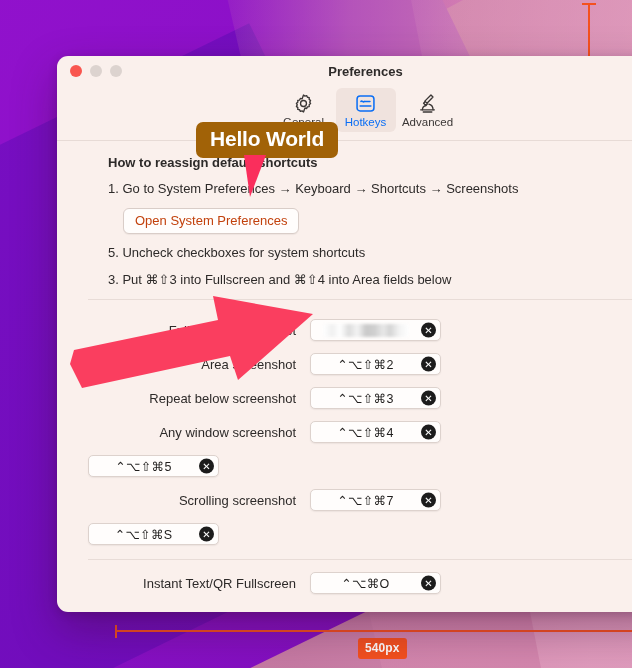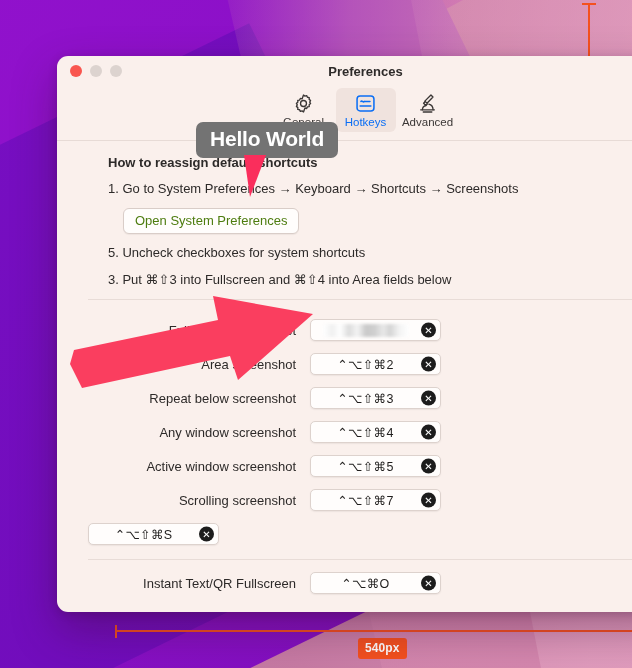--- a/index.html
+++ b/index.html
@@ -110,21 +110,21 @@
   .tb-sep { height: 1px; background: #e7dbd6; }
 
   
   .content { padding: 12px 24px 0 24px; }
   .howto-title { font-size: 13px; font-weight: 700; color: #2d2a29; margin: 2px 0 11px 27px; }
   .step { font-size: 13px; color: #2d2a29; margin-left: 27px; margin-bottom: 11px; line-height: 1.25; }
   .osp-btn {
     display: inline-block; margin: 0 0 11px 42px;
     background: #fffdfc; border: 1px solid #d9cdc8;
     border-radius: 6px; padding: 4px 11px 5px;
-    font-size: 13px; color: #4d7c0f;
+    font-size: 13px; color: #c2410c;
     box-shadow: 0 1px 1px rgba(0,0,0,.05);
     cursor: default;
   }
 
   .divider { height: 1px; background: #e8dcd7; margin: 8px 7px 0 7px; }
 
   
   .rows { padding: 13px 7px 0 7px; }
   .row {
     display: flex; align-items: center;
@@ -167,21 +167,21 @@
   }
   .divider-bottom { height: 1px; background: #e8dcd7; margin: 8px 7px 6px 7px; }
 
   
   #arrow-annotation { position: absolute; left: 70px; top: 292px; pointer-events: none; }
   #hello-callout {
     position: absolute; left: 196px; top: 122px;
     pointer-events: none;
   }
   .callout-box {
-    background: #737373; color: #fff;
+    background: #a16207; color: #fff;
     font-size: 21px; font-weight: 700;
     padding: 5px 14px 7px; border-radius: 7px;
     letter-spacing: -.2px; white-space: nowrap;
   }
   .callout-tail { position: absolute; left: 48px; top: 33px; }
 </style>
 </head>
 <body>
 
 <div id="wallpaper">
@@ -290,21 +290,20 @@
           </div>
         </div>
         <div class="row">
           <div class="row-label">Any window screenshot</div>
           <div class="kbd-field">
             <div class="kbd-text">⌃⌥⇧⌘4</div>
             <div class="clear-btn">✕</div>
           </div>
         </div>
         <div class="row">
-          <div class="row-label">Active window screenshot</div>
           <div class="kbd-field">
             <div class="kbd-text">⌃⌥⇧⌘5</div>
             <div class="clear-btn">✕</div>
           </div>
         </div>
         <div class="row">
           <div class="row-label">Scrolling screenshot</div>
           <div class="kbd-field">
             <div class="kbd-text">⌃⌥⇧⌘7</div>
             <div class="clear-btn">✕</div>

